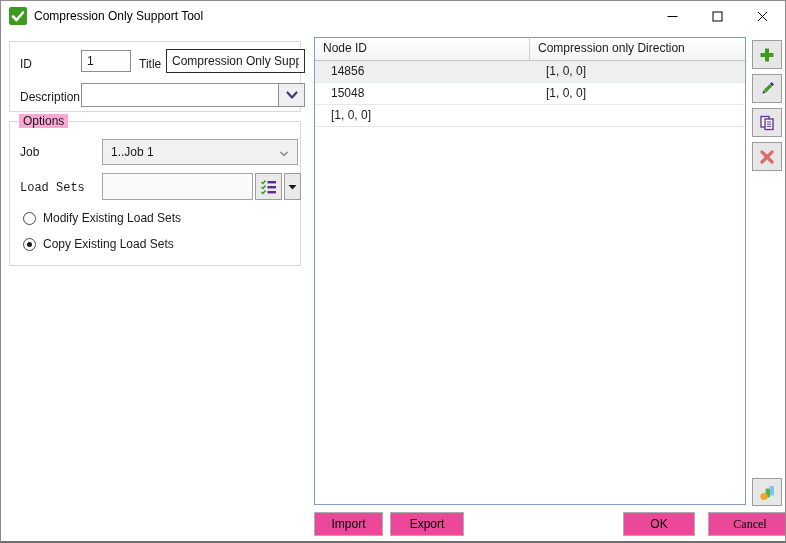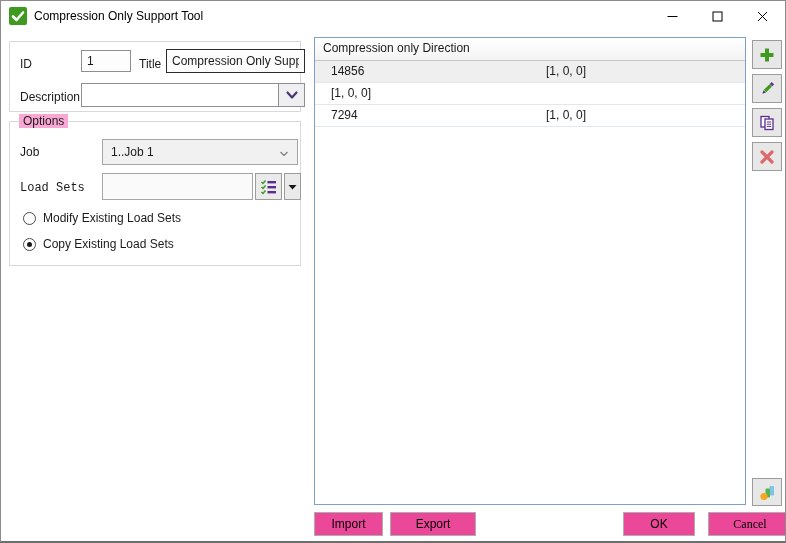--- a/index.html
+++ b/index.html
@@ -141,31 +141,32 @@
       <span>Copy Existing Load Sets</span>
     </div>
     <div class="radio-row" style="left:13px; top:89px;">
       <span class="radio"></span>
       <span>Modify Existing Load Sets</span>
     </div>
   </div>
 
   <div class="grid">
     <div class="g-head">
+      <div class="g-hcell c1">Node ID</div>
       <div class="g-hcell c2">Compression only Direction</div>
     </div>
     <div class="g-row selected">
       <div class="g-cell c1">14856</div>
       <div class="g-cell c2">[1, 0, 0]</div>
     </div>
     <div class="g-row">
+      <div class="g-cell c1">15048</div>
       <div class="g-cell c2">[1, 0, 0]</div>
     </div>
     <div class="g-row">
-      <div class="g-cell c1">7294</div>
       <div class="g-cell c2">[1, 0, 0]</div>
     </div>
   </div>
 
   <button class="sidebtn" style="top:39px;">
     <svg width="16" height="16" viewBox="0 0 16 16">
       <path d="M8 1.5 V14.5 M1.5 8 H14.5" stroke="#3e9b20" stroke-width="4"></path>
     </svg>
   </button>
   <button class="sidebtn" style="top:73px;">
@@ -193,17 +194,17 @@
   </button>
   <button class="sidebtn" style="top:477px; height:28px;">
     <svg width="17" height="17" viewBox="0 0 17 17">
       <rect x="10.5" y="2" width="4.5" height="9.5" rx="1" fill="#7ec3e8"></rect>
       <rect x="6.5" y="4.5" width="4.5" height="9" rx="1" fill="#55b54d"></rect>
       <circle cx="5" cy="12.5" r="3.6" fill="#f5a623"></circle>
     </svg>
   </button>
 
   <button class="btn" style="left:313px; width:69px;">Import</button>
-  <button class="btn" style="left:389px; width:86px;">Export</button>
+  <button class="btn" style="left:389px; width:74px;">Export</button>
   <button class="btn" style="left:622px; width:72px;">OK</button>
   <button class="btn" style="left:707px; width:84px;font-family:Liberation Serif, serif;">Cancel</button>
 
 </div>
 
 </body></html>

